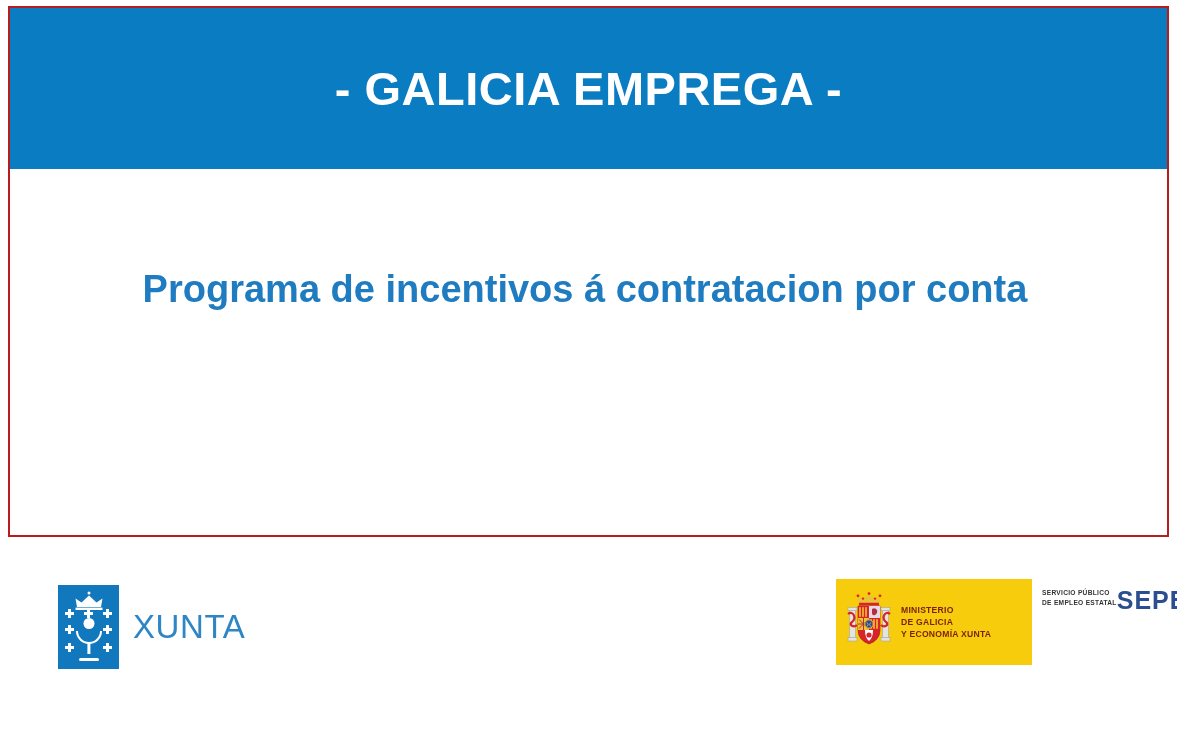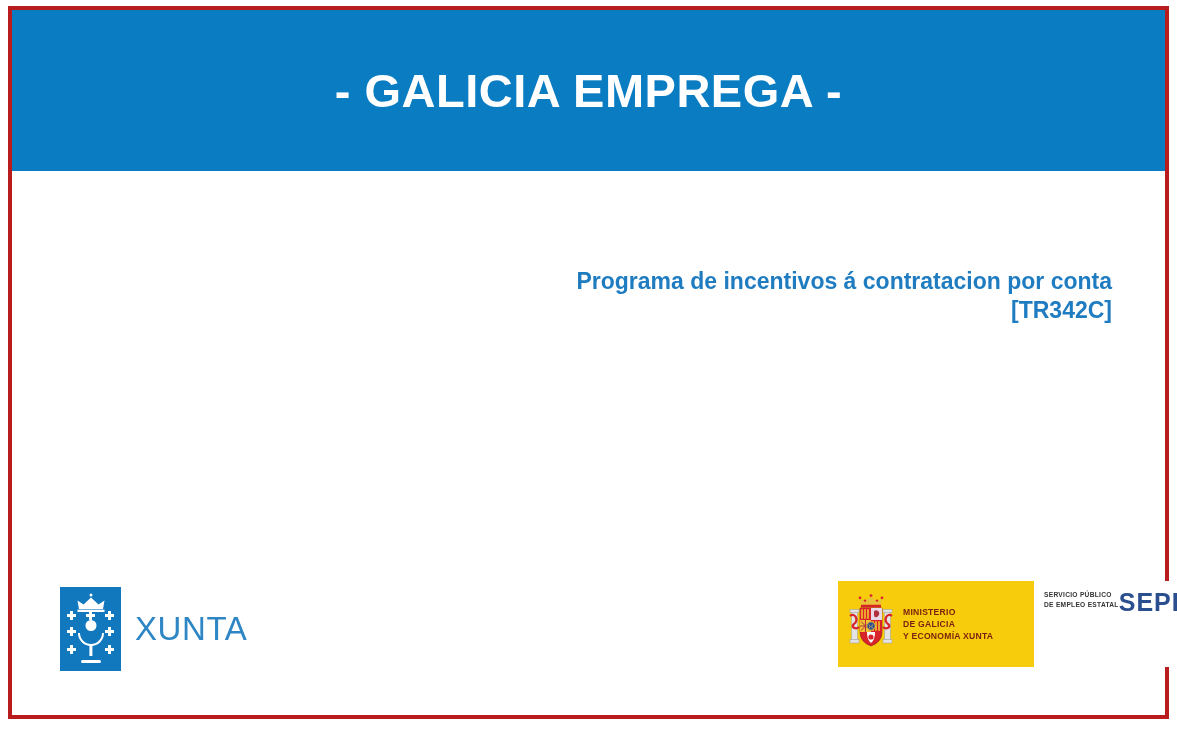--- a/index.html
+++ b/index.html
@@ -13,23 +13,23 @@
     font-family: "Liberation Sans", sans-serif;
     overflow: hidden;
   }
 
   
   .slide {
     position: absolute;
     left: 8px;
     top: 6px;
     width: 1161px;
-    height: 713px;
+    height: 531px;
     box-sizing: border-box;
-    border: 4px solid #b91c1c;
+    border: 2px solid #b91c1c;
     background: #ffffff;
     display: flex;
     flex-direction: column;
   }
 
   
   .header-band {
     flex: 0 0 161px;
     background: #0a7cc2;
     display: flex;
@@ -51,23 +51,23 @@
     position: relative;
     flex: 1 1 auto;
     background: #ffffff;
   }
 
   .subtitle-block {
     position: absolute;
     left: 50px;
     top: 96px;
     width: 1050px;
-    text-align: right;
+    text-align: center;
     color: #1f7cc0;
-    font-size: 23px;
+    font-size: 38px;
     font-weight: bold;
     line-height: 1.27;
   }
   .subtitle-line {
     display: block;
   }
 
   
   .xunta-logo {
     position: absolute;
@@ -224,21 +224,20 @@
 <div class="slide">
 
   <div class="header-band">
     <div class="header-title">- GALICIA EMPREGA -</div>
   </div>
 
   <div class="body-area">
 
     <div class="subtitle-block">
       <span class="subtitle-line">Programa de incentivos á contratacion por conta</span>
-      <span class="subtitle-line">[TR342C]</span>
     </div>
 
     <div class="xunta-logo">
 
       <div class="xunta-emblem">
 
         <svg class="em-crown" width="31" height="20" viewBox="0 0 31 20">
           <circle cx="15.5" cy="2" r="1.5" fill="#ffffff"></circle>
           <path d="M3.5 16 L2 7.5 L8 11.5 L15.5 4.5 L23 11.5 L29 7.5 L27.5 16 Z" fill="#ffffff"></path>
           <rect x="2" y="16.6" width="27" height="2.4" fill="#ffffff"></rect>

